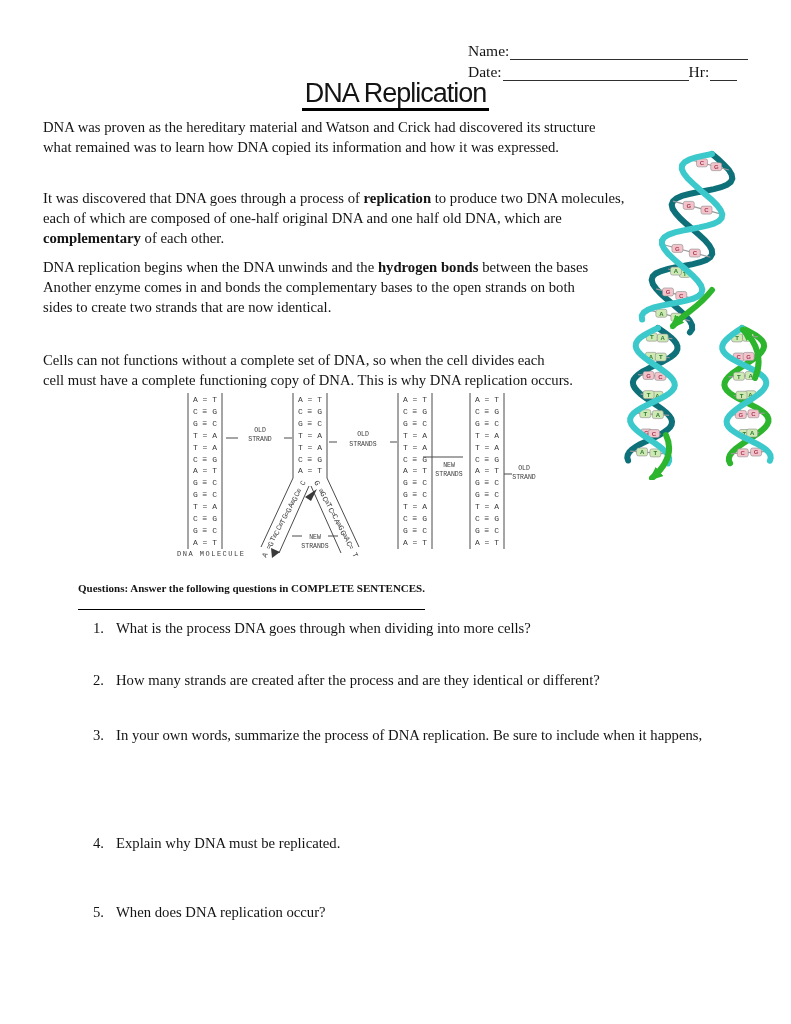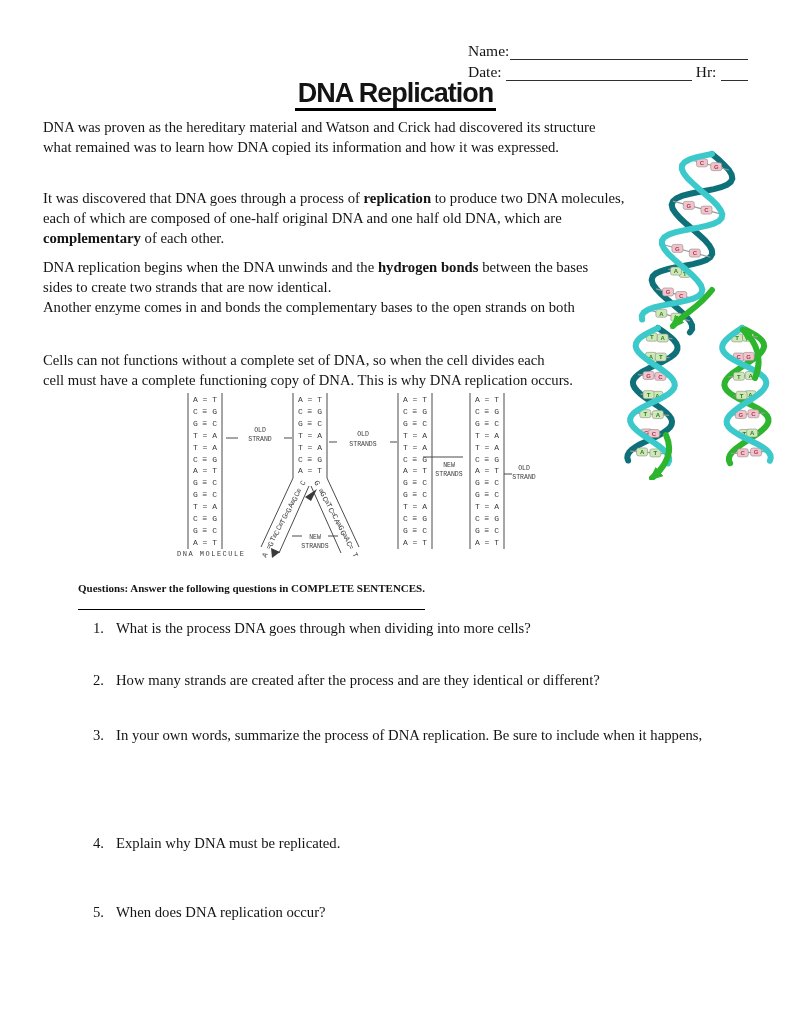--- a/index.html
+++ b/index.html
@@ -2,30 +2,30 @@
 <html><head>
 <meta charset="utf-8">
 <style>
   html,body{margin:0;padding:0;background:#e8e8e8;}
   .page{
     position:relative;width:791px;height:1024px;margin:0 auto;background:#ffffff;
     font-family:"Liberation Serif",serif;color:#141414;overflow:hidden;
   }
   
   .hdr{position:absolute;left:468px;top:39px;width:280px;font-size:15.5px;}
-  .hrow{display:flex;align-items:flex-end;height:21px;justify-content:space-between;}
+  .hrow{display:flex;align-items:flex-end;height:21px;}
   .hlabel{flex:none;padding-right:1px;}
   .uline{border-bottom:1px solid #2f2f2f;height:16px;}
   .uflex{flex:1;}
   .ufix{flex:none;width:186px;}
   .ushort{flex:none;width:27px;}
   
   .title-wrap{position:absolute;left:0;right:0;top:79px;text-align:center;}
   .title{
-    display:inline-block;font-family:"Liberation Sans",sans-serif;font-weight:700;
+    display:inline-block;font-family:"Liberation Sans",sans-serif;font-weight:400;
     font-size:27px;letter-spacing:-1px;line-height:1.08;
     border-bottom:3px solid #000;padding:0 3px 0 3px;
   }
   
   .para{position:absolute;left:43px;font-size:14.7px;line-height:20px;white-space:nowrap;}
   .para b{font-weight:bold;}
   
   .qhead-wrap{position:absolute;left:78px;top:578px;}
   .qhead{font-weight:bold;font-size:11px;border-bottom:1.5px solid #000;padding-bottom:15px;}
   .q{position:absolute;left:93px;display:flex;font-size:14.7px;line-height:20px;white-space:nowrap;}
@@ -61,22 +61,22 @@
         <div><span>DNA was proven as the hereditary material and Watson and Crick had discovered its structure</span></div>
         <div><span>what remained was to learn how DNA copied its information and how it was expressed.</span></div>
       </div>
       <div class="para" style="top: 188px;">
         <div><span>It was discovered that DNA goes through a process of </span><b>replication</b><span> to produce two DNA molecules,</span></div>
         <div><span>each of which are composed of one-half original DNA and one half old DNA, which are</span></div>
         <div><b>complementary</b><span> of each other.</span></div>
       </div>
       <div class="para" style="top: 257px;">
         <div><span>DNA replication begins when the DNA unwinds and the </span><b>hydrogen bonds</b><span> between the bases</span></div>
+        <div><span>Another enzyme comes in and bonds the complementary bases to the open strands on both</span></div>
         <div><span>sides to create two strands that are now identical.</span></div>
-        <div><span>Another enzyme comes in and bonds the complementary bases to the open strands on both</span></div>
       </div>
       <div class="para" style="top: 350px;">
         <div><span>Cells can not functions without a complete set of DNA, so when the cell divides each</span></div>
         <div><span>cell must have a complete functioning copy of DNA. This is why DNA replication occurs.</span></div>
       </div>
     </div>
 
   <svg id="fork-diagram" width="380" height="178" viewBox="0 0 380 178">
       <line x1="16" y1="3" x2="16" y2="159" stroke="#4a4a4a" stroke-width="1"></line>
       <line x1="50" y1="3" x2="50" y2="159" stroke="#4a4a4a" stroke-width="1"></line>

